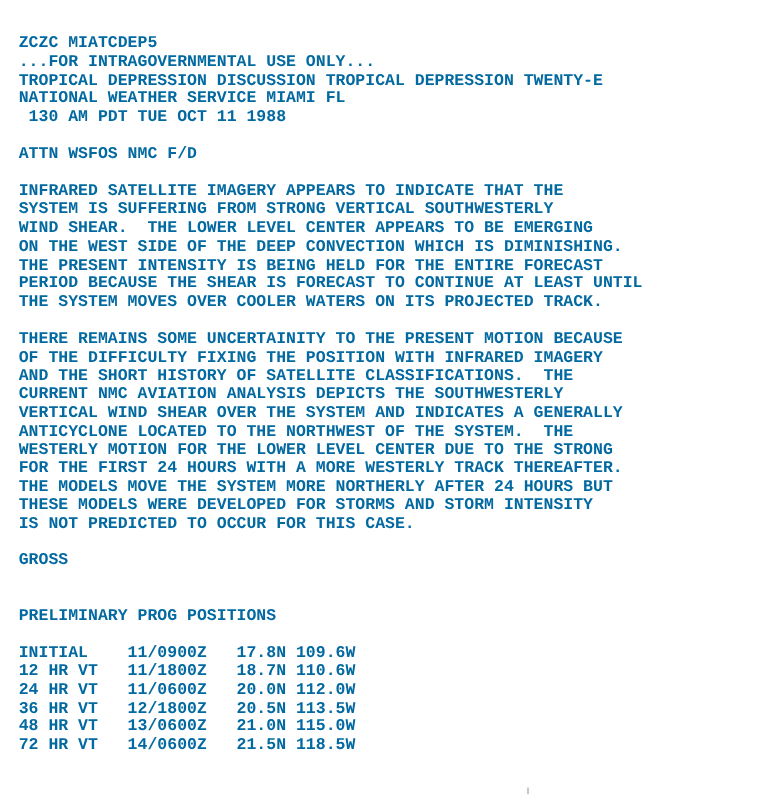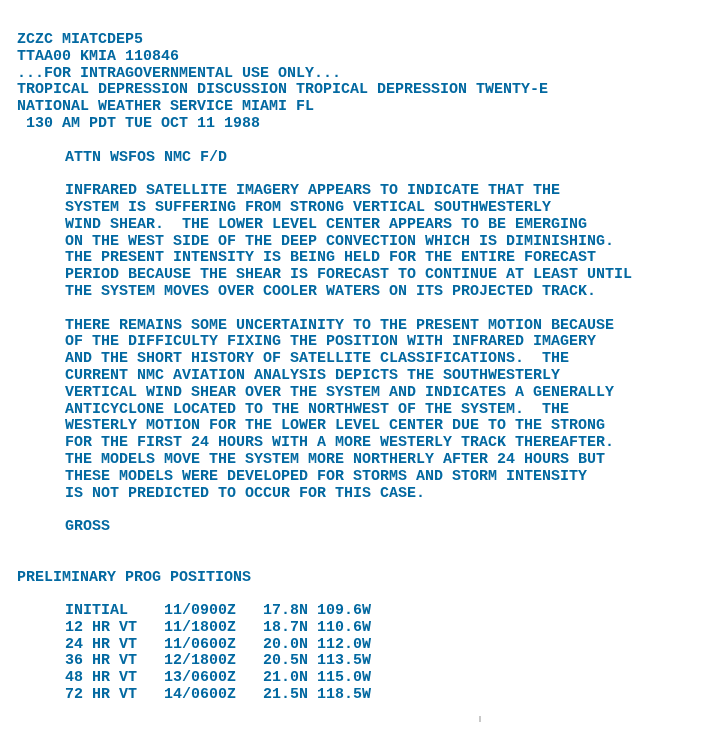--- a/index.html
+++ b/index.html
@@ -19,41 +19,40 @@
     font-weight: 700;
     line-height: 16.8px;
     letter-spacing: 0;
     padding: 32px 0 0 17px;
     overflow: hidden;
   }
   .line {
     white-space: pre;
     min-height: 16.8px;
   }
-  .mt1 { margin-top: 16.8px; margin-left: 48px; }  
+  .mt1 { margin-top: 16.8px; }  
   .mt2 { margin-top: 33.6px; }  
   .row { white-space: pre; min-height: 16.8px; }
   .c-label { display: inline-block; width: 11ch; }
   .c-time  { display: inline-block; width: 11ch; }
   .c-lat   { display: inline-block; width: 6ch; }
   .artifact {
     position: absolute;
     left: 479px;
     top: 716px;
     width: 2px;
     height: 6px;
     background: #c9c9c9;
   }
 </style>
 </head>
 <body>
 
 <div class="page">
   <div class="line">ZCZC MIATCDEP5</div>
-  <div class="line">TTAA00 KMIA 110846</div>
   <div class="line">...FOR INTRAGOVERNMENTAL USE ONLY...</div>
   <div class="line">TROPICAL DEPRESSION DISCUSSION TROPICAL DEPRESSION TWENTY-E</div>
   <div class="line">NATIONAL WEATHER SERVICE MIAMI FL</div>
   <div class="line"> 130 AM PDT TUE OCT 11 1988</div>
 
   <div class="line mt1">ATTN WSFOS NMC F/D</div>
 
   <div id="paragraphs">
       <div class="para mt1">
         <div class="line">INFRARED SATELLITE IMAGERY APPEARS TO INDICATE THAT THE</div>

